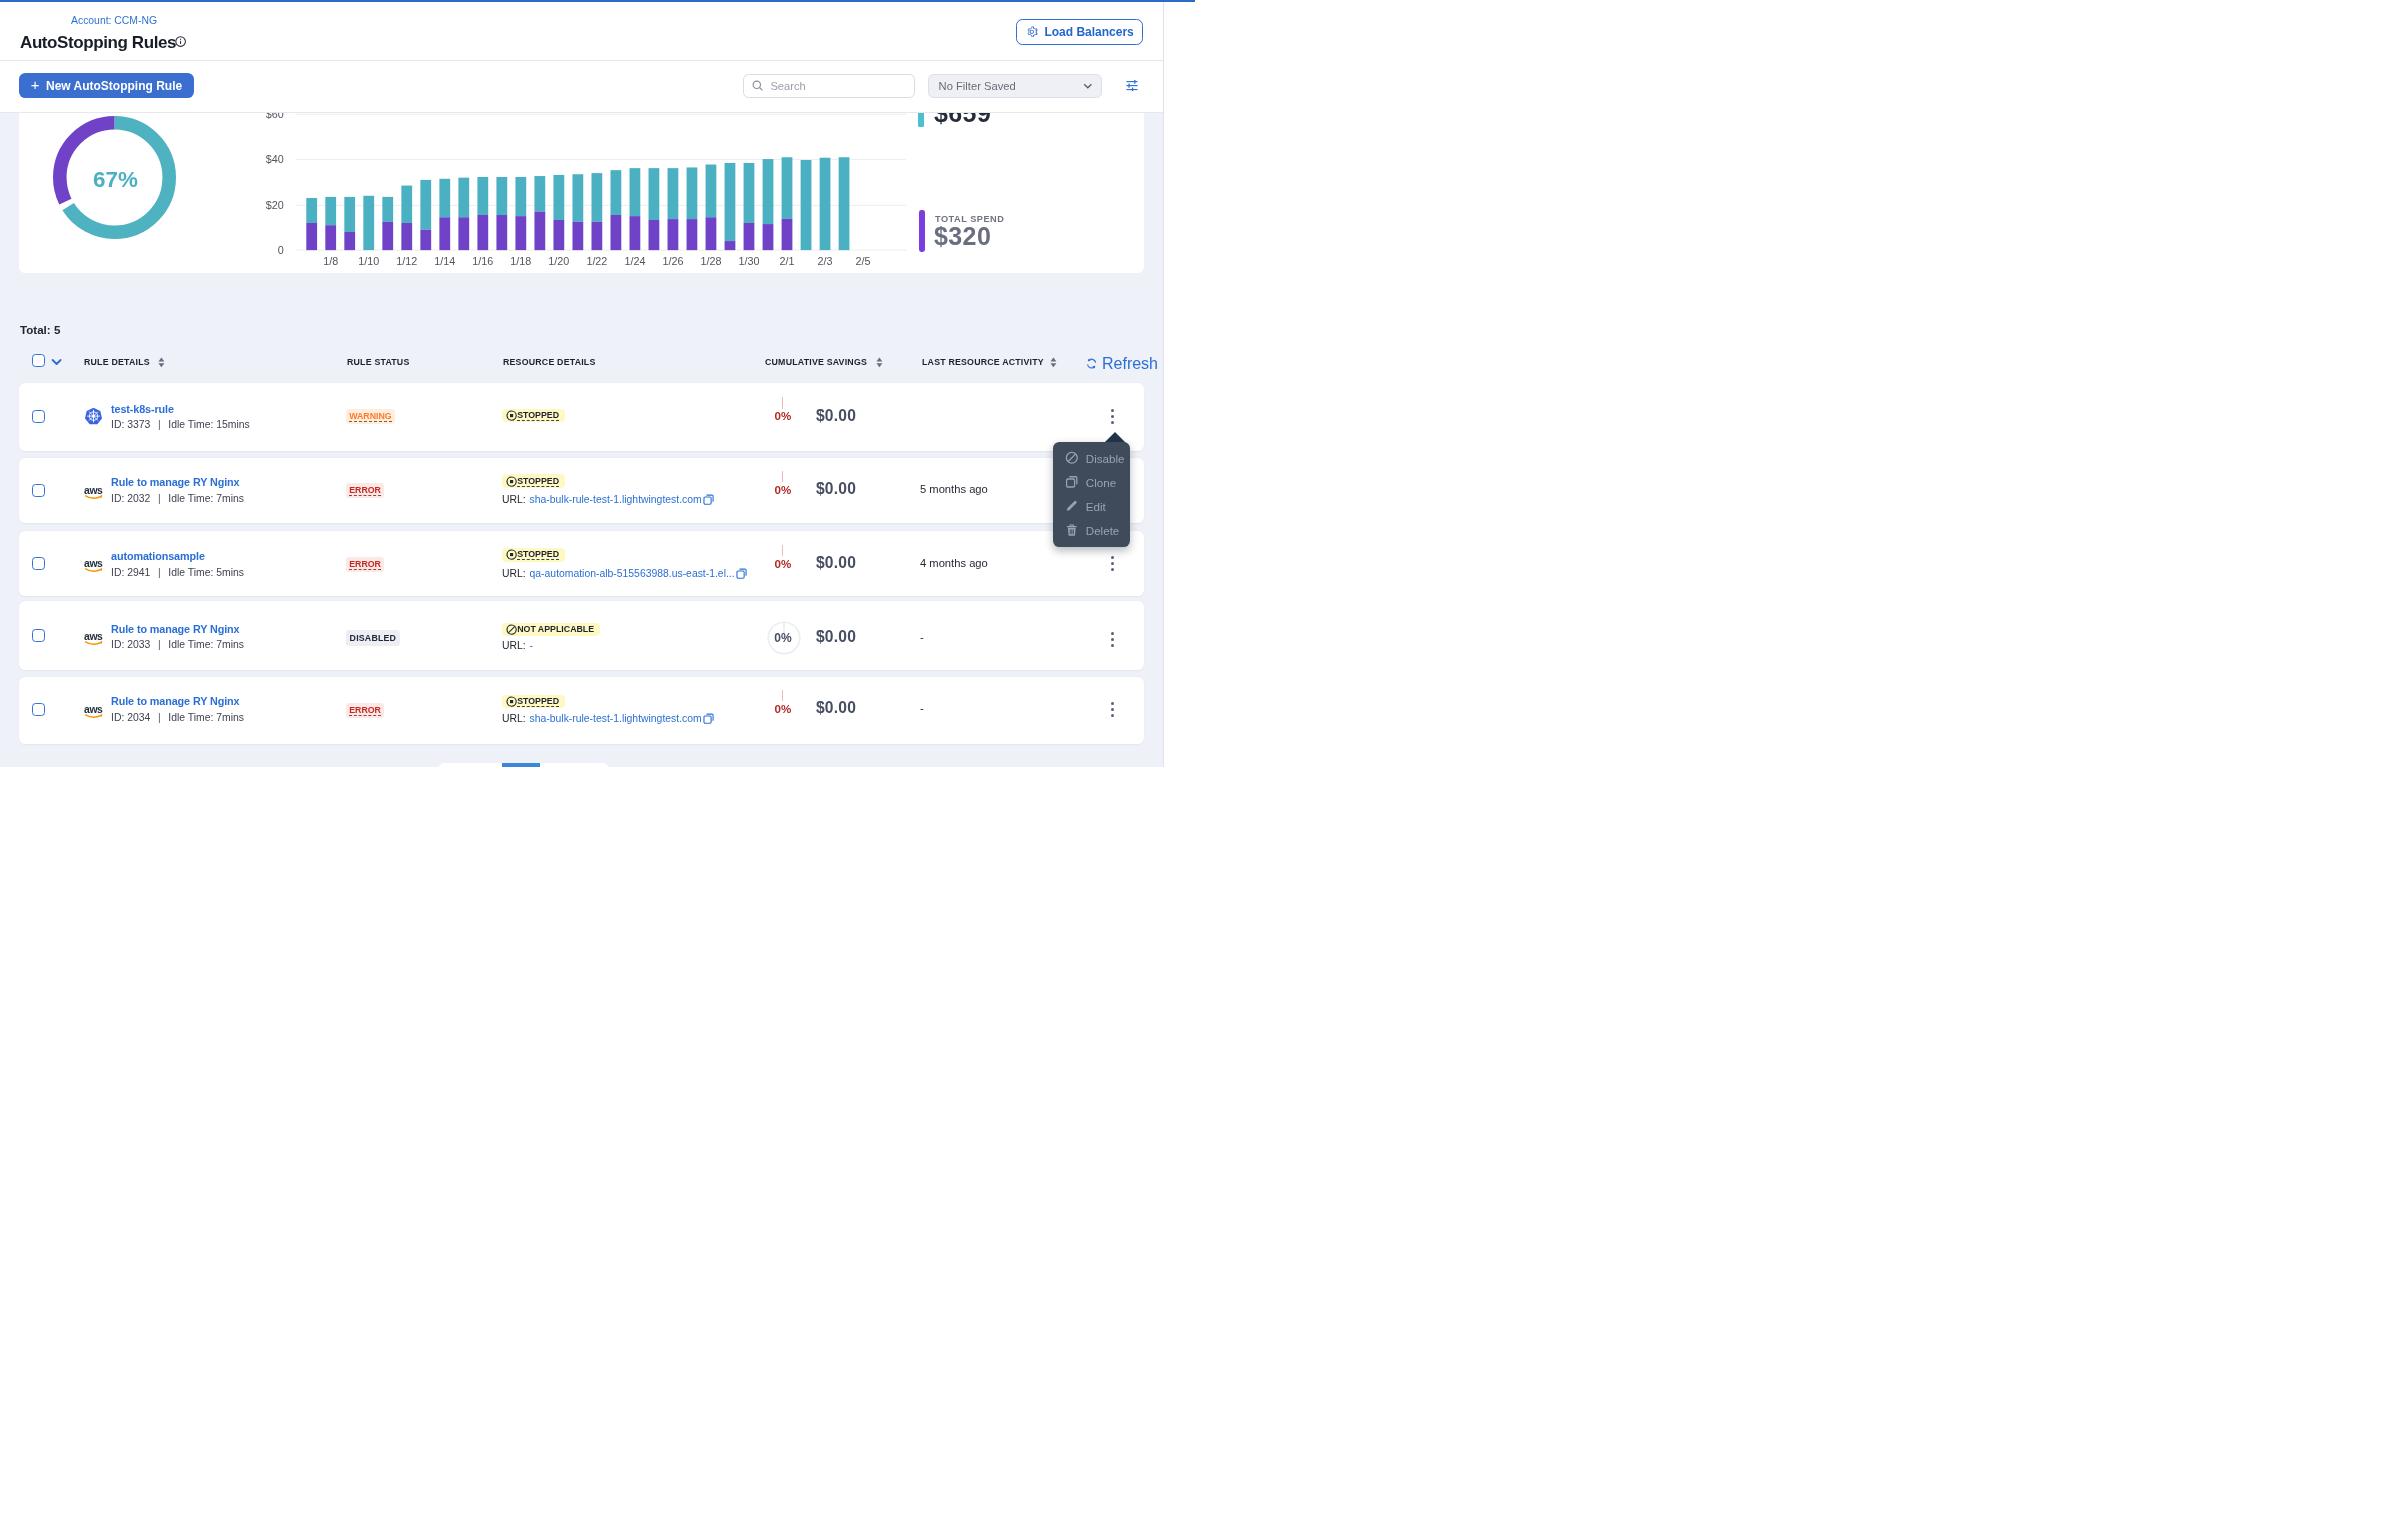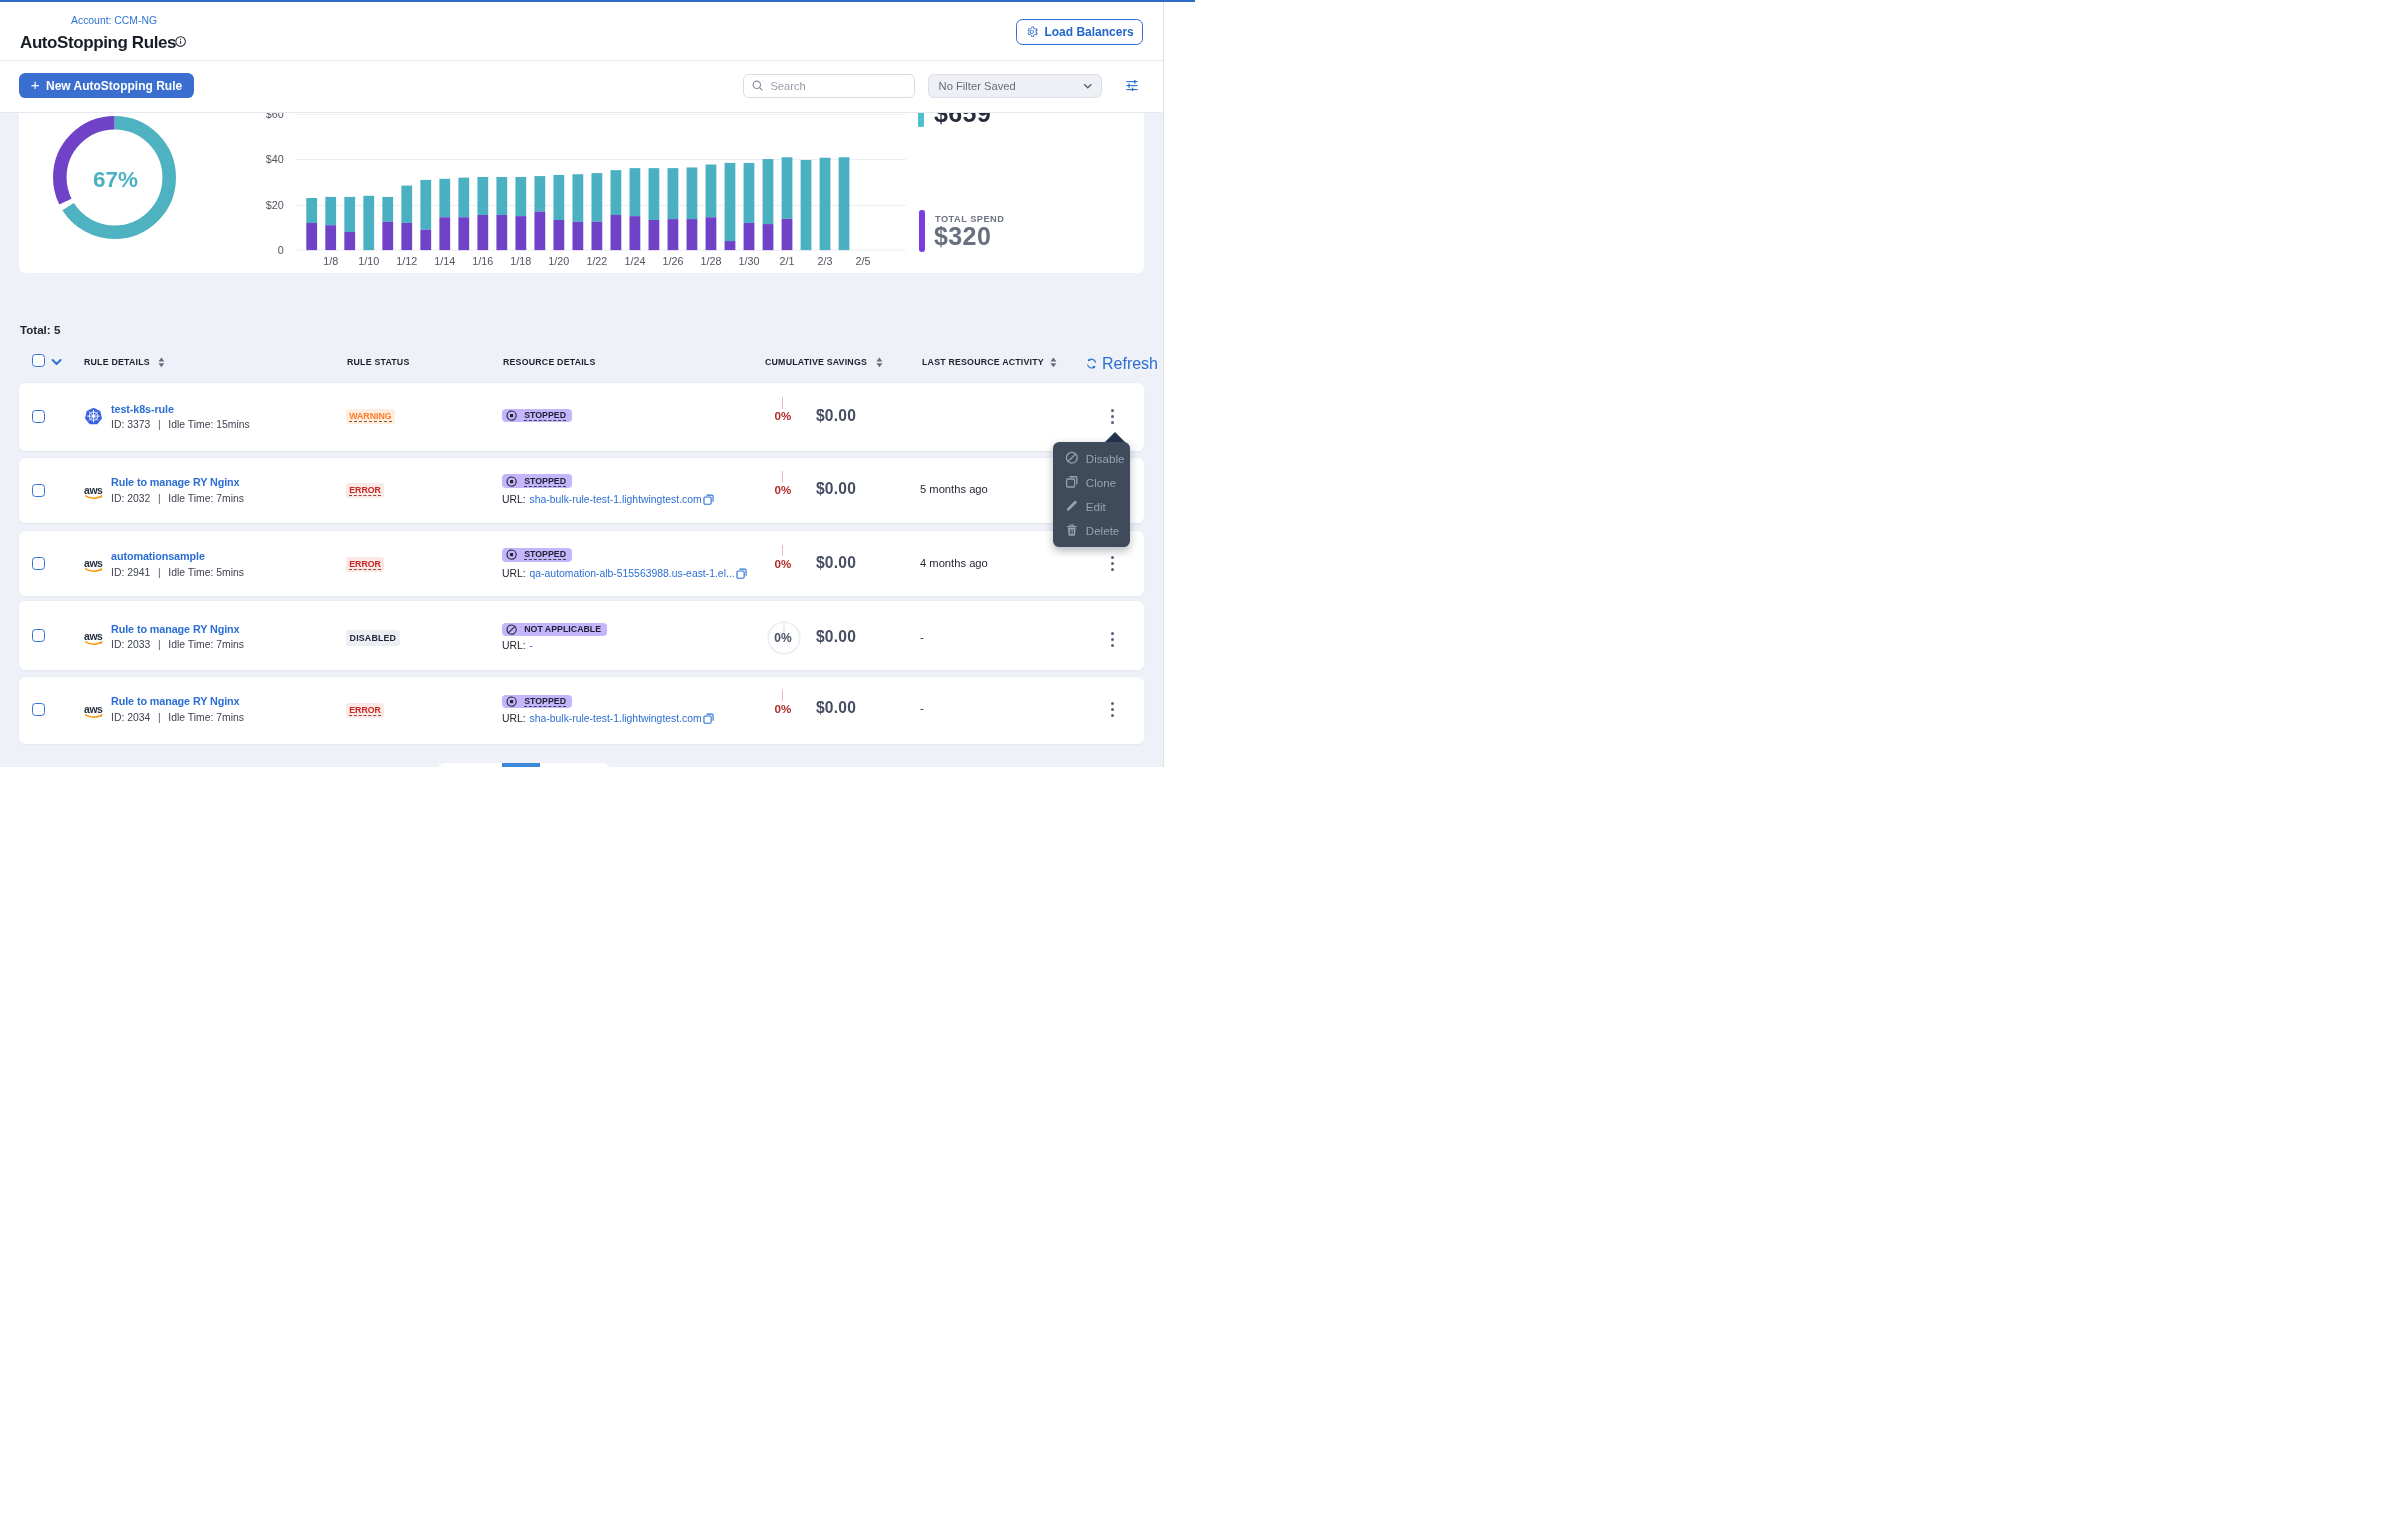--- a/index.html
+++ b/index.html
@@ -39,21 +39,21 @@
 .hlab{position:absolute;top:3.2px;font-size:8.8px;font-weight:700;color:#1d212e;letter-spacing:0.2px;}
 .refresh{position:absolute;left:1086px;top:0.8px;display:flex;align-items:center;gap:4.8px;color:#2b6fd4;font-size:16px;font-weight:400;}
 .row{left:19px;width:1125px;background:#fff;border-radius:6.4px;box-shadow:0 0.8px 1.6px rgba(40,60,100,0.06);}
 .rtitle{position:absolute;left:92px;font-size:10.8px;font-weight:700;color:#2b6fd4;letter-spacing:-0.1px;}
 .rsub{position:absolute;left:92px;font-size:10.4px;color:#3f4350;}
 .rsub .sep{color:#555b68;padding:0 4.8px;font-weight:300;}
 .chip{position:absolute;font-weight:700;letter-spacing:0px;border-radius:3.2px;display:flex;align-items:center;}
 .warn{background:#ffeee0;color:#ff7b26;font-size:8.8px;padding:2px 3.2px;}
 .err{background:#fbe9e8;color:#c7271f;font-size:8.8px;padding:2px 3.2px;}
 .dis{background:#eceef4;color:#23273a;font-size:8.8px;padding:2.8px 3.6px;letter-spacing:0.2px;}
-.stchip{position:absolute;background:#c4b5fd;color:#1d2130;font-size:8.8px;font-weight:700;letter-spacing:0px;border-radius:4px;padding:1.2px 5.6px 1.2px 4px;display:flex;align-items:center;gap:7px;}
+.stchip{position:absolute;background:#fef9c3;color:#1d2130;font-size:8.8px;font-weight:700;letter-spacing:0px;border-radius:4px;padding:1.2px 5.6px 1.2px 4px;display:flex;align-items:center;gap:0;}
 .dash{border-bottom:1.3px dashed #8a5a28;}
 .dashr{border-bottom:1.3px dashed #a2403a;}
 .dashd{border-bottom:1.3px dashed #3c4150;}
 .urlline{position:absolute;left:483px;font-size:10.4px;color:#22262f;display:flex;align-items:center;gap:1px;}
 .urlline a{color:#2b6fd4;text-decoration:none;}
 .pct0{position:absolute;left:745px;width:38px;text-align:center;font-size:11.6px;font-weight:700;color:#b02a25;}
 .tick{position:absolute;left:763px;width:1.2px;height:11.2px;background:#f0b9b5;}
 .dollar0{position:absolute;left:797px;font-size:15.6px;font-weight:700;color:#474e62;letter-spacing:0.2px;}
 .months{position:absolute;left:901px;font-size:11.2px;color:#262a35;}
 .dots{position:absolute;left:1090px;width:6.4px;}

